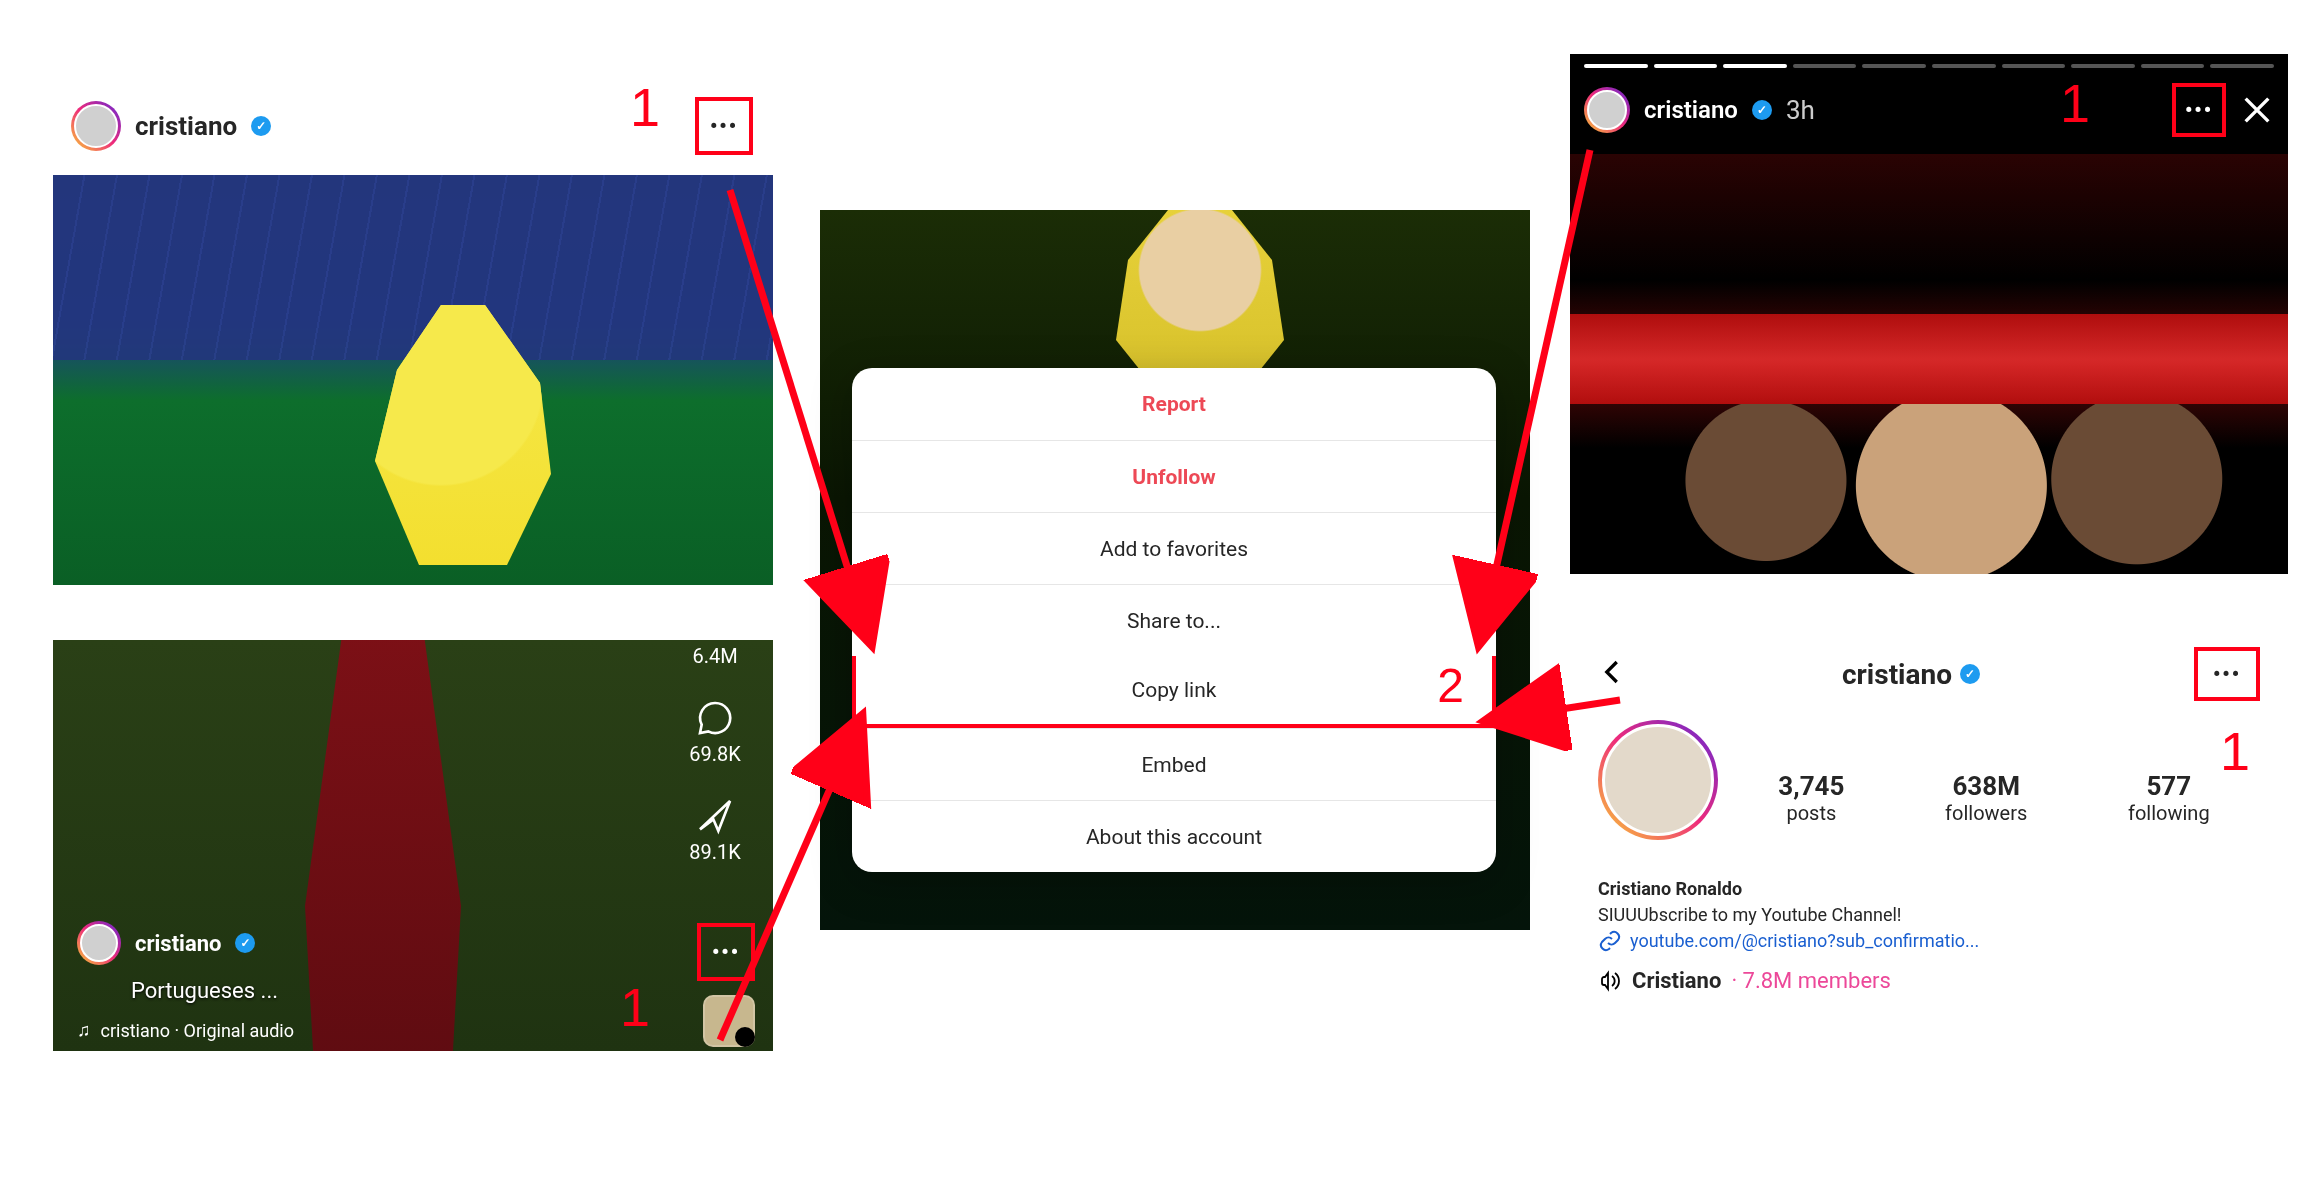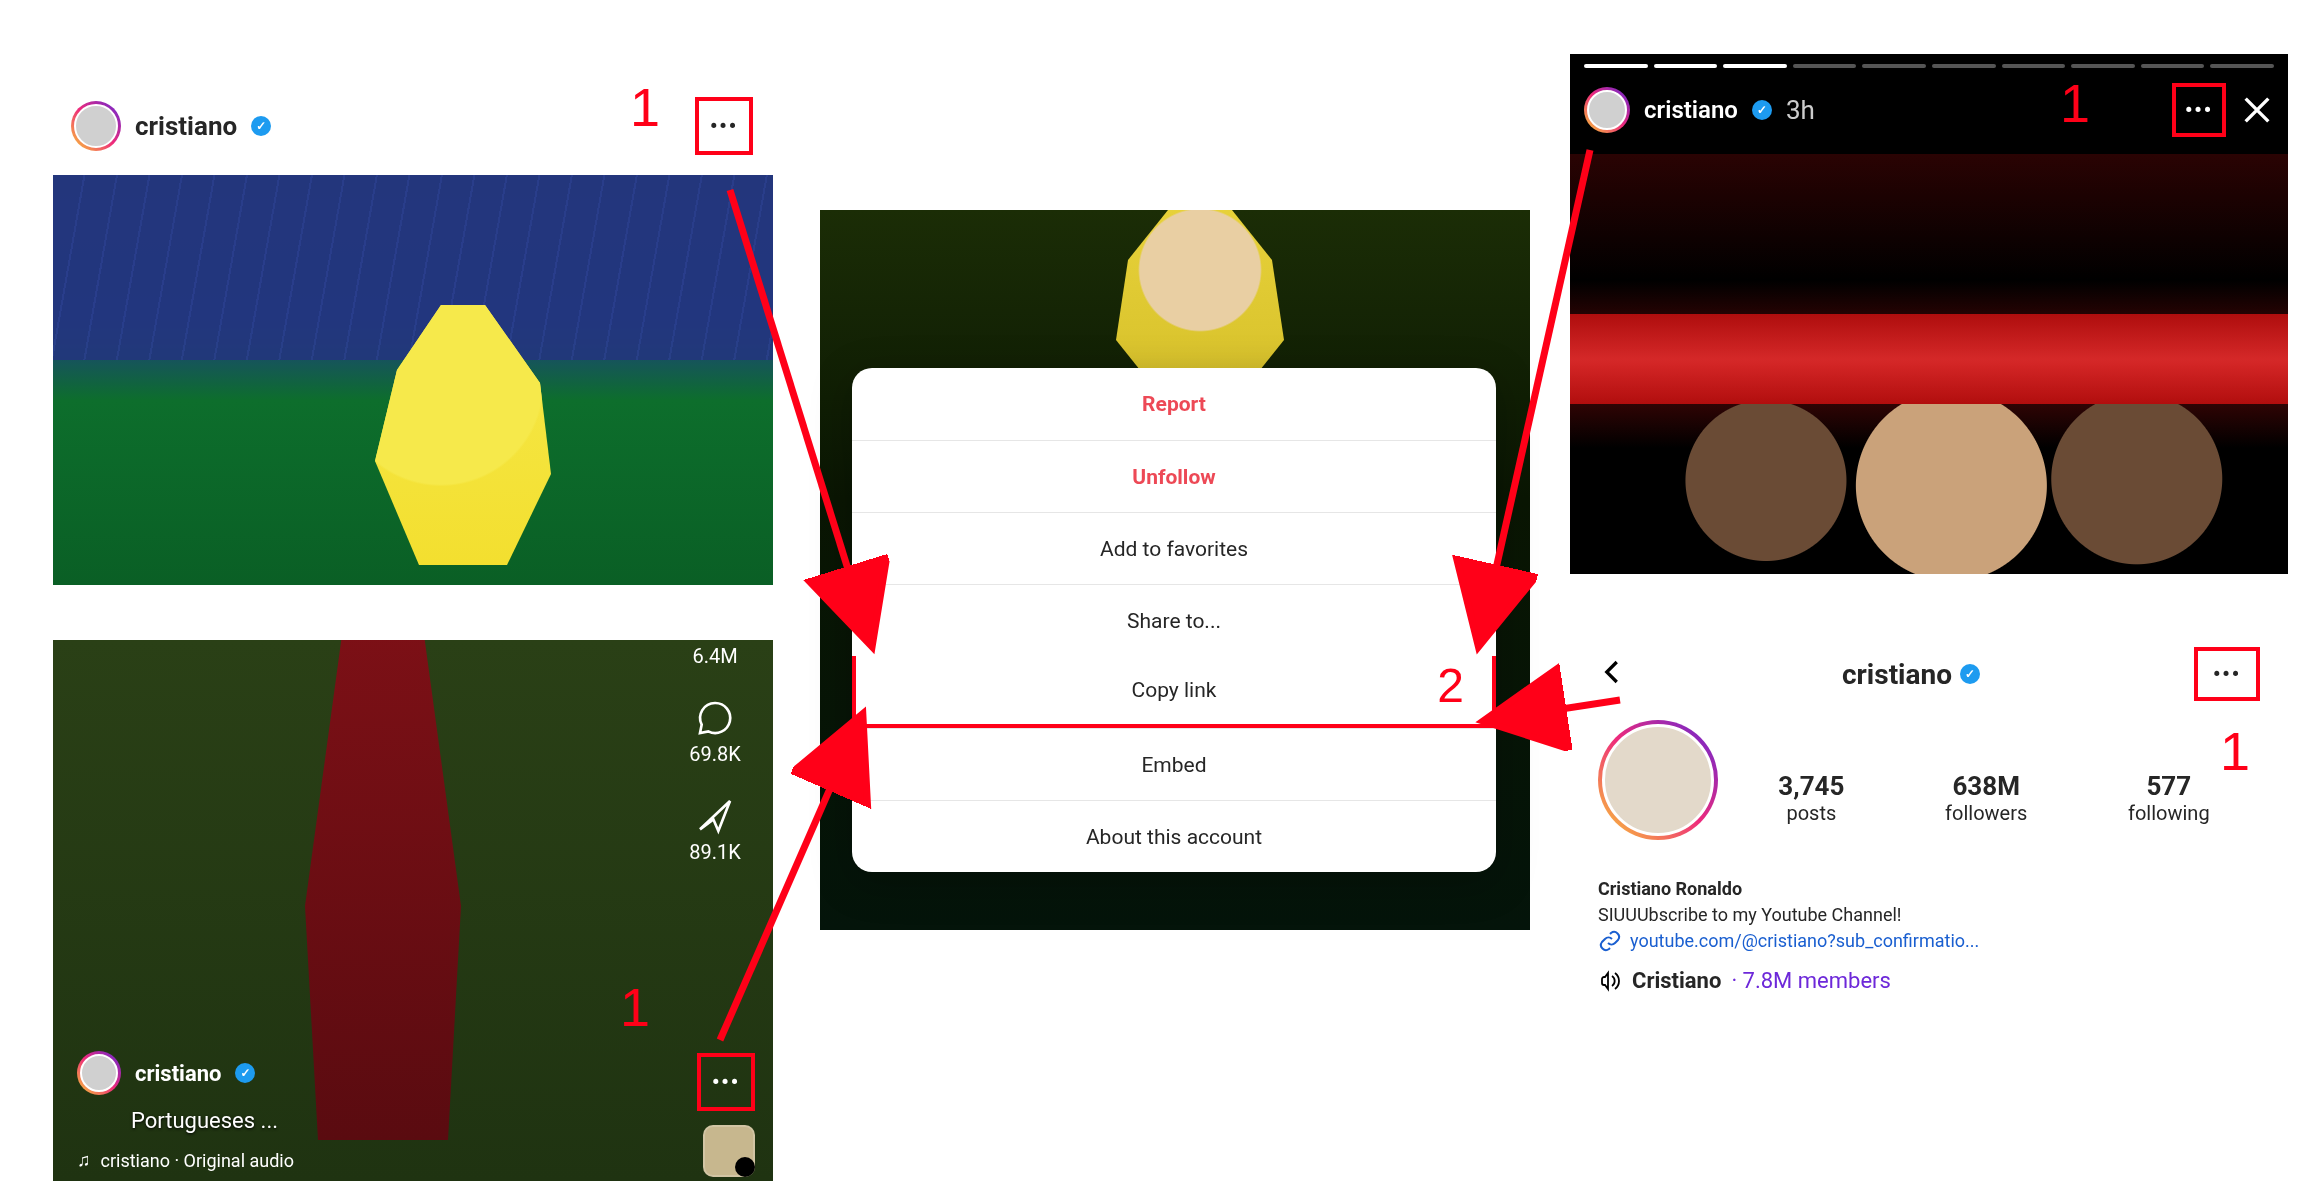--- a/index.html
+++ b/index.html
@@ -73,21 +73,21 @@
     background:
       repeating-linear-gradient(100deg,#23367d 0 30px,#2a3e8c 30px 32px),
       radial-gradient(circle at 15% 60%,#fff 0 4px,transparent 5px),
       radial-gradient(circle at 45% 40%,#fff 0 4px,transparent 5px),
       radial-gradient(circle at 75% 55%,#fff 0 4px,transparent 5px);
     opacity: .9;
   }
 
   
   #reel {
-    left: 53px; top: 640px; width: 720px; height: 541px;
+    left: 53px; top: 640px; width: 720px; height: 411px;
     background: linear-gradient(#2a4016,#1f3311);
     color: #fff; overflow: hidden;
   }
   #reel .legs {
     position: absolute; left: 200px; top: -20px; width: 260px; height: 520px;
     background: linear-gradient(#7d1016,#5a0b10);
     clip-path: polygon(35% 0,65% 0,80% 55%,75% 100%,25% 100%,20% 55%);
   }
   #reel .right-col {
     position: absolute; right: 18px; top: 0; width: 80px;
@@ -199,21 +199,21 @@
   }
   #profile .stats{
     flex:1; display:flex; justify-content:space-around; text-align:center;
   }
   #profile .stats .n{ font-weight:700; font-size:26px;margin-top:35px; }
   #profile .stats .l{ font-size:20px; color:#262626; }
   #profile .bio{ margin-top:36px; font-size:18px; line-height:1.45; }
   #profile .bio .name{ font-weight:700; }
   #profile .bio .link{ color:#1a5fd0; display:flex; align-items:center; gap:8px; }
   #profile .channel{ display:flex; align-items:center; gap:10px; font-size:22px; margin-top:14px; }
-  #profile .channel .members{ color:#6d28d9; }
+  #profile .channel .members{ color:#ec4899; }
 
   
   .arrow { position:absolute; pointer-events:none; }
   .arrow line, .arrow polygon { stroke:#ff0018; fill:#ff0018; }
 </style>
 </head>
 <body>
 
 <div id="post-header" class="panel">
   <div class="avatar-story">

